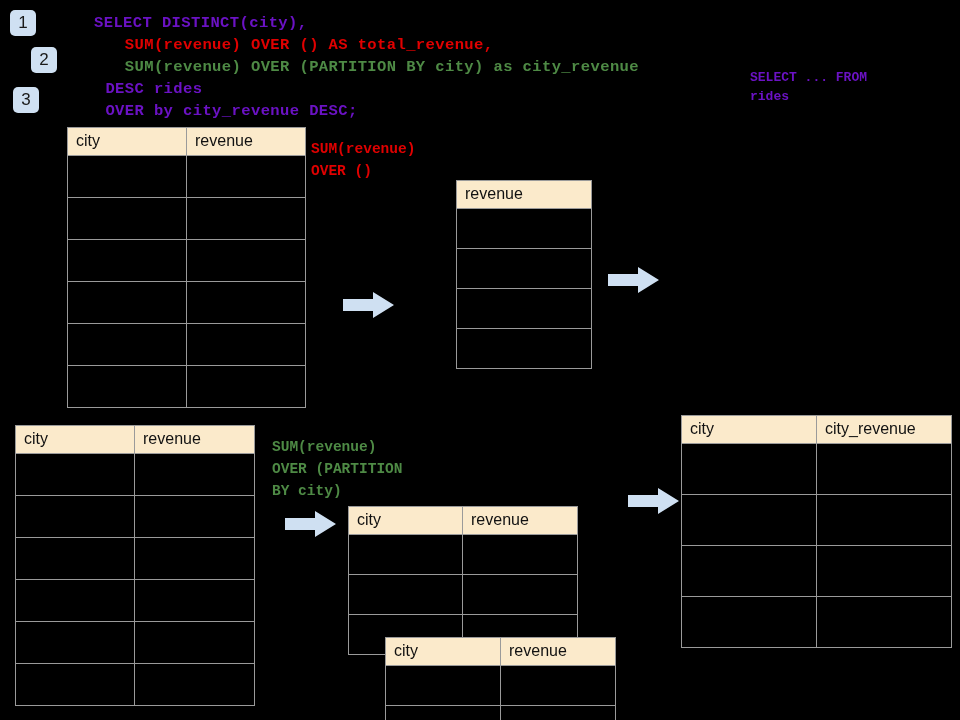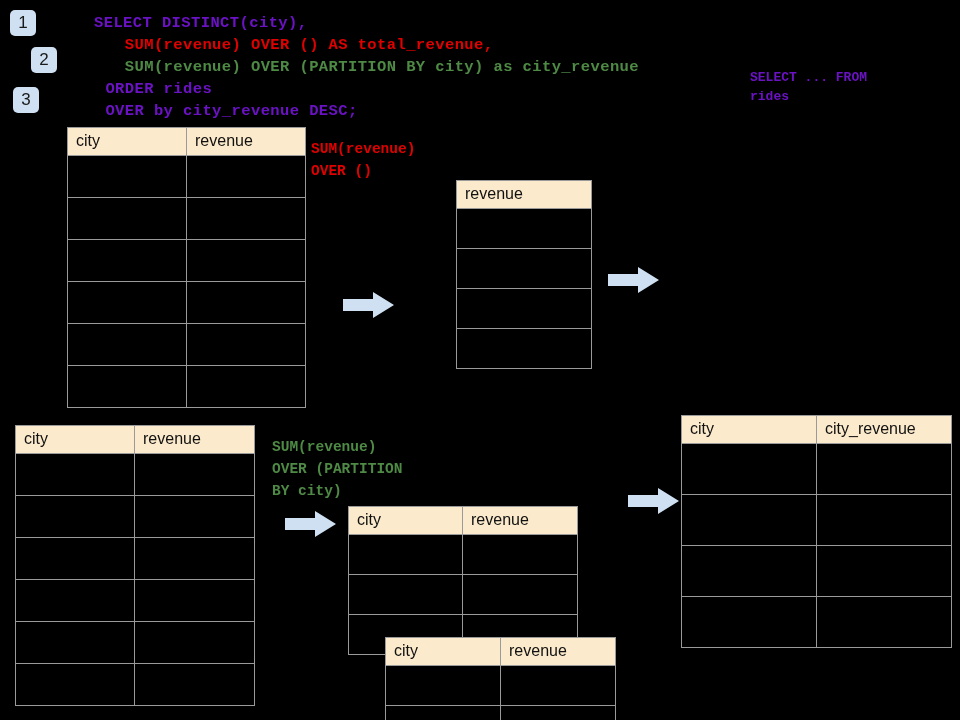--- a/index.html
+++ b/index.html
@@ -91,21 +91,21 @@
 
 <div id="stage">
 
   <div class="badge" style="left:10px;  top:10px;">1</div>
   <div class="badge" style="left:31px;  top:47px;">2</div>
   <div class="badge" style="left:13px;  top:87px;">3</div>
 
   <div class="sql c-purple" style="left:94px; top:12px;">SELECT DISTINCT(city),</div>
   <div class="sql c-red" style="left:86px; top:34px;">    SUM(revenue) OVER () AS total_revenue,</div>
   <div class="sql c-green" style="left:86px; top:56px;">    SUM(revenue) OVER (PARTITION BY city) as city_revenue</div>
-  <div class="sql c-purple" style="left:86px; top:78px;">  ORDER rides</div>
+  <div class="sql c-purple" style="left:86px; top:78px;">  DESC rides</div>
   <div class="sql c-purple" style="left:86px; top:100px;">  OVER by city_revenue DESC;</div>
 
   <div class="anno small c-purple" style="left:750px; top:32px;margin-top:36px;">SELECT ... FROM
 rides</div>
 
   <div class="anno c-red" style="left:311px; top:138px;">SUM(revenue)
 OVER ()</div>
 
   <div class="anno c-green" style="left:272px; top:436px;">SUM(revenue)
 OVER (PARTITION

